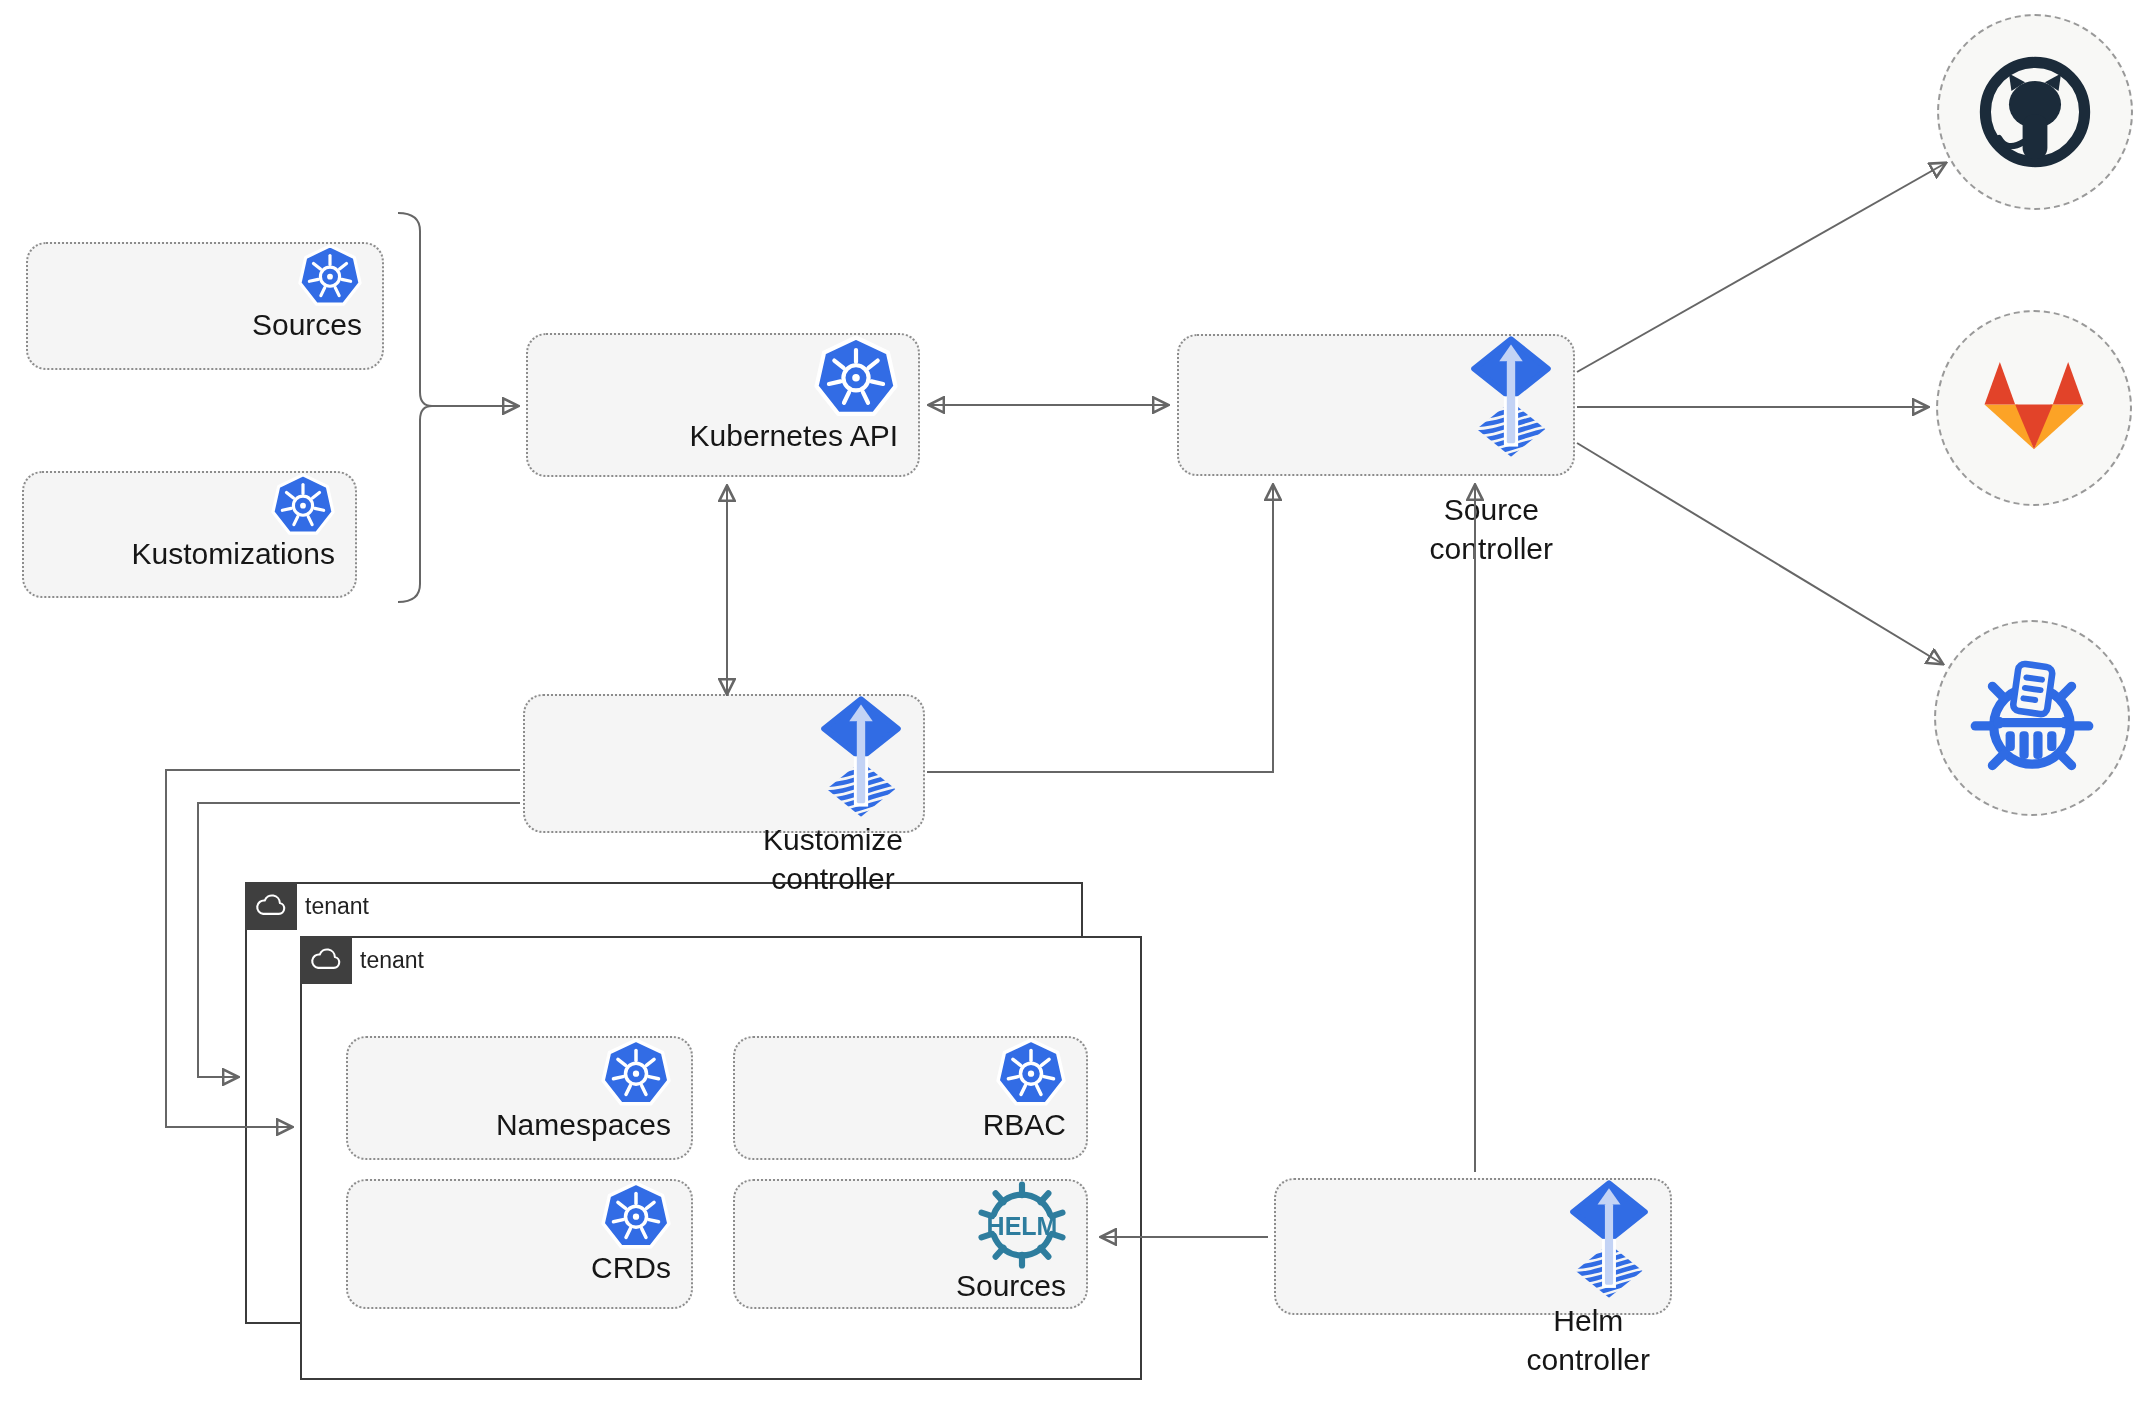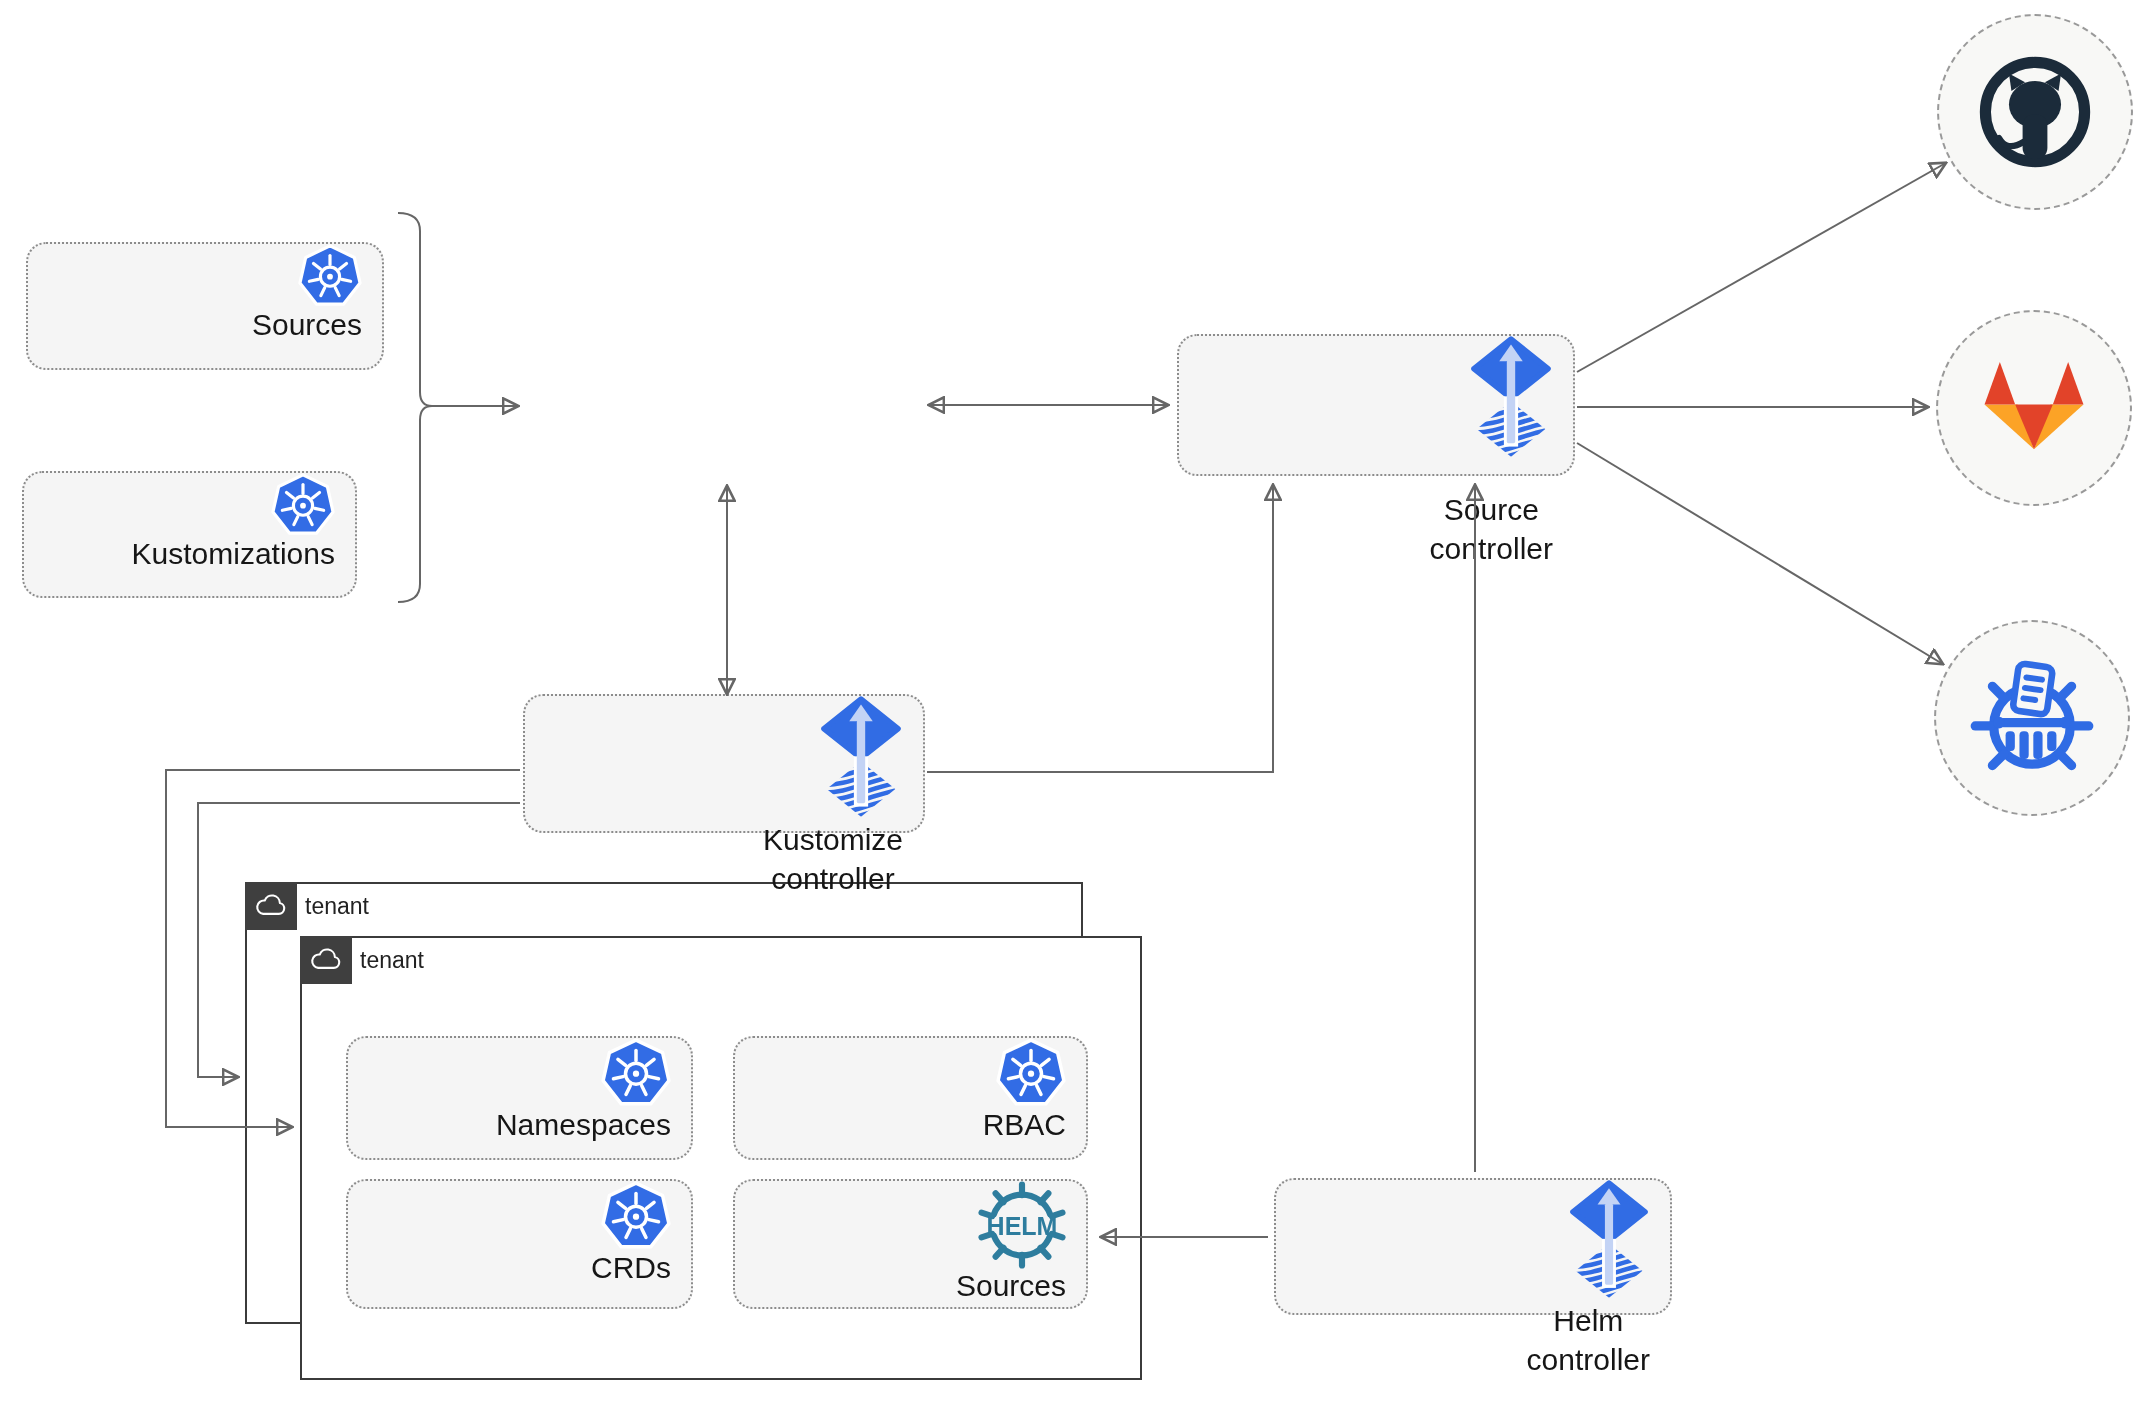--- a/index.html
+++ b/index.html
@@ -197,20 +197,28 @@
 
   <div class="chip" style="left:22px;top:471px;width:335px;height:127px;padding-left:24px;">
     <span class="icon-wrap">
       <svg width="64" height="64">
           <use href="#sym-k8s"></use>
         </svg>
     </span>
     <span class="label">Kustomizations</span>
   </div>
 
+  <div class="chip" style="left:526px;top:333px;width:394px;height:144px;">
+    <span class="icon-wrap">
+      <svg width="84" height="84">
+          <use href="#sym-k8s"></use>
+        </svg>
+    </span>
+    <span class="label">Kubernetes API</span>
+  </div>
 
   <div class="chip" style="left:1177px;top:334px;width:398px;height:142px;gap:30px;">
     <span class="icon-wrap">
       <svg width="84" height="124">
           <use href="#sym-flux"></use>
         </svg>
     </span>
     <span class="ctrl-label">
       <span>Source</span><br>
       <span>controller</span>

